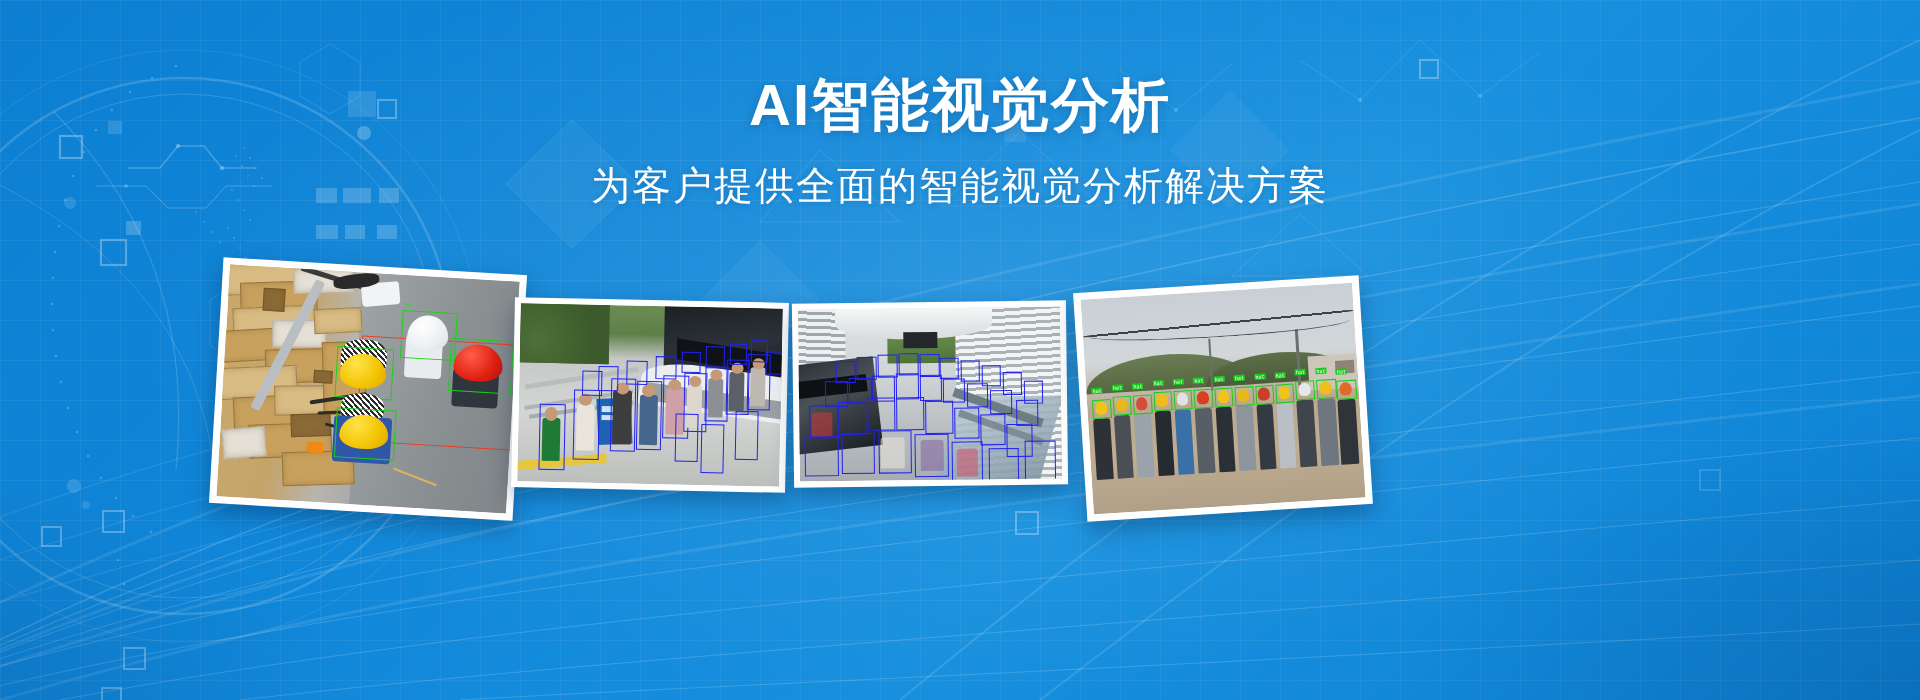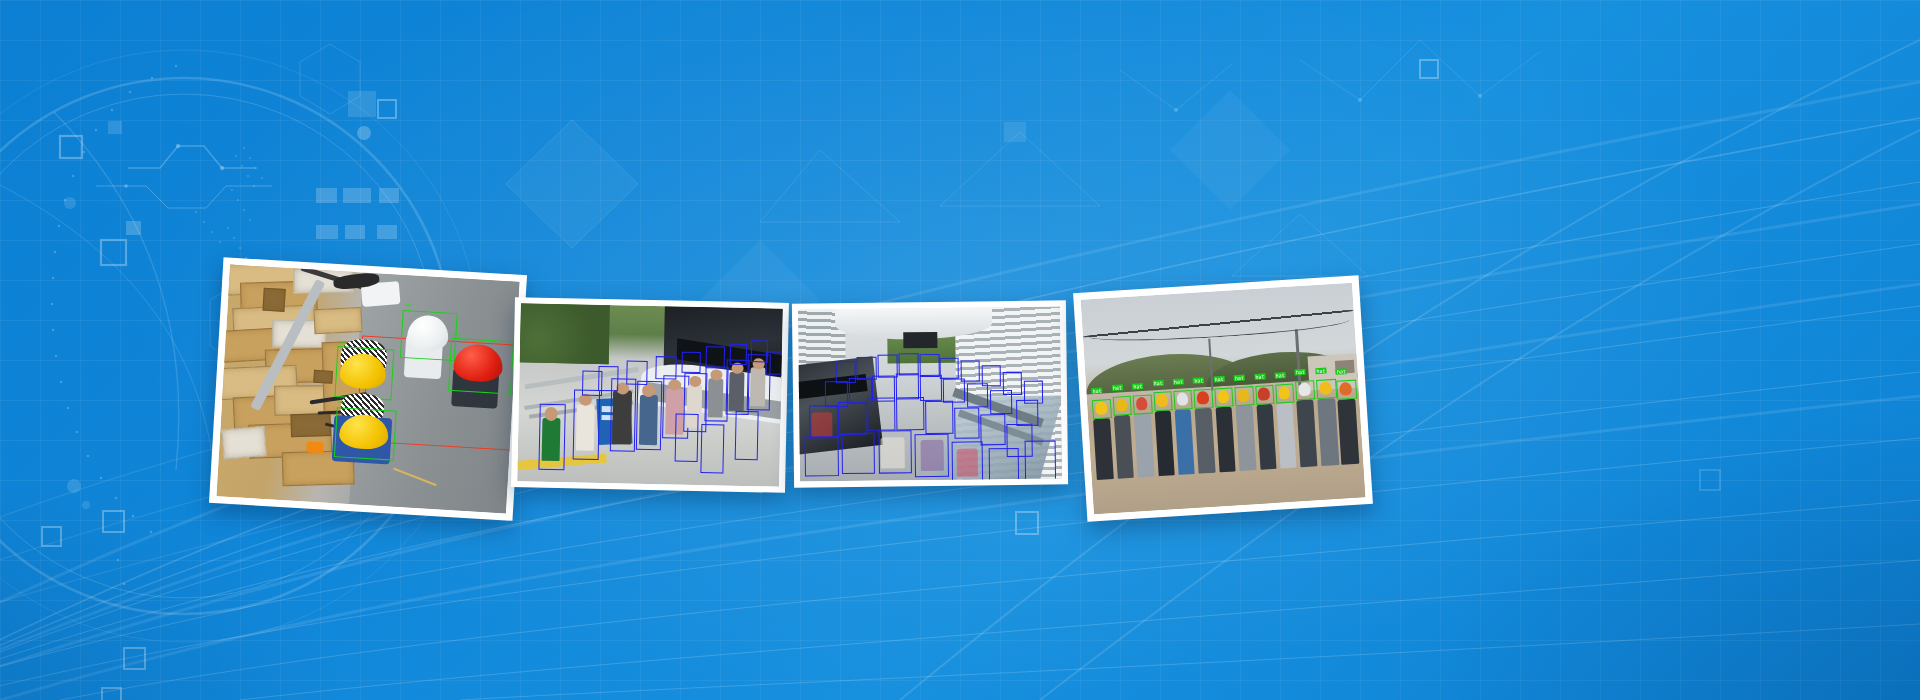--- a/index.html
+++ b/index.html
@@ -272,20 +272,22 @@
       <path d="M-60,580 C 180,496 440,436 720,380" stroke-width="1.4"></path>
       <path d="M-60,620 C 200,540 460,482 740,424" stroke-width="1.4"></path>
     </g>
   </svg>
 
   <div class="bg-layer bg-vignette"></div>
   <div class="bg-layer bg-dark-br"></div>
   <div class="bg-layer bg-dark-bl"></div>
 
   <div class="head-wrap">
+    <h1 class="title">AI智能视觉分析</h1>
+    <p class="subtitle">为客户提供全面的智能视觉分析解决方案</p>
   </div>
 
   <div class="photos">
 
     <div class="photo" id="photo-1">
       <div class="scene">
         <div class="wh"></div>
         <div class="wh-floor"></div>
 
         <div class="box lt" style="left:-2%;top:-2%;width:30%;height:13%;transform:rotate(-6deg);"></div>

